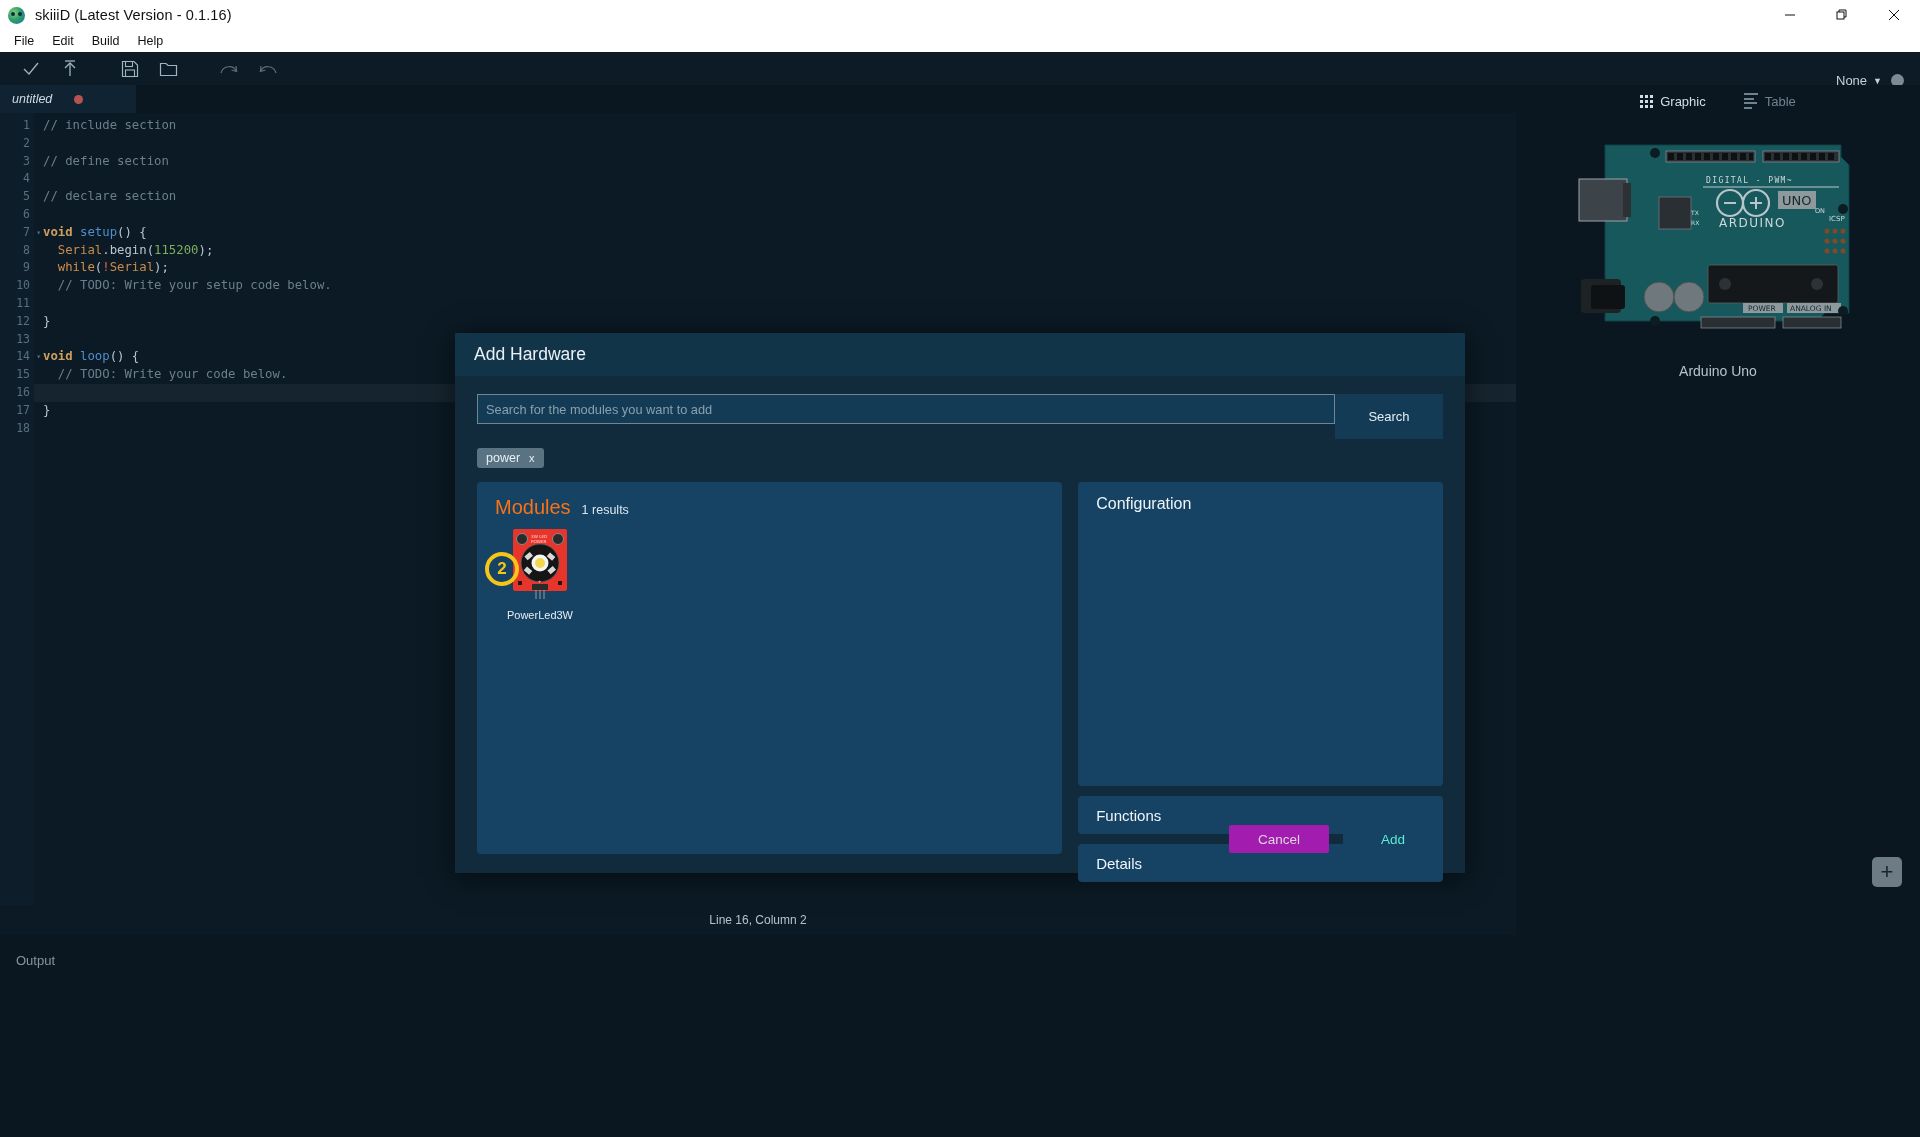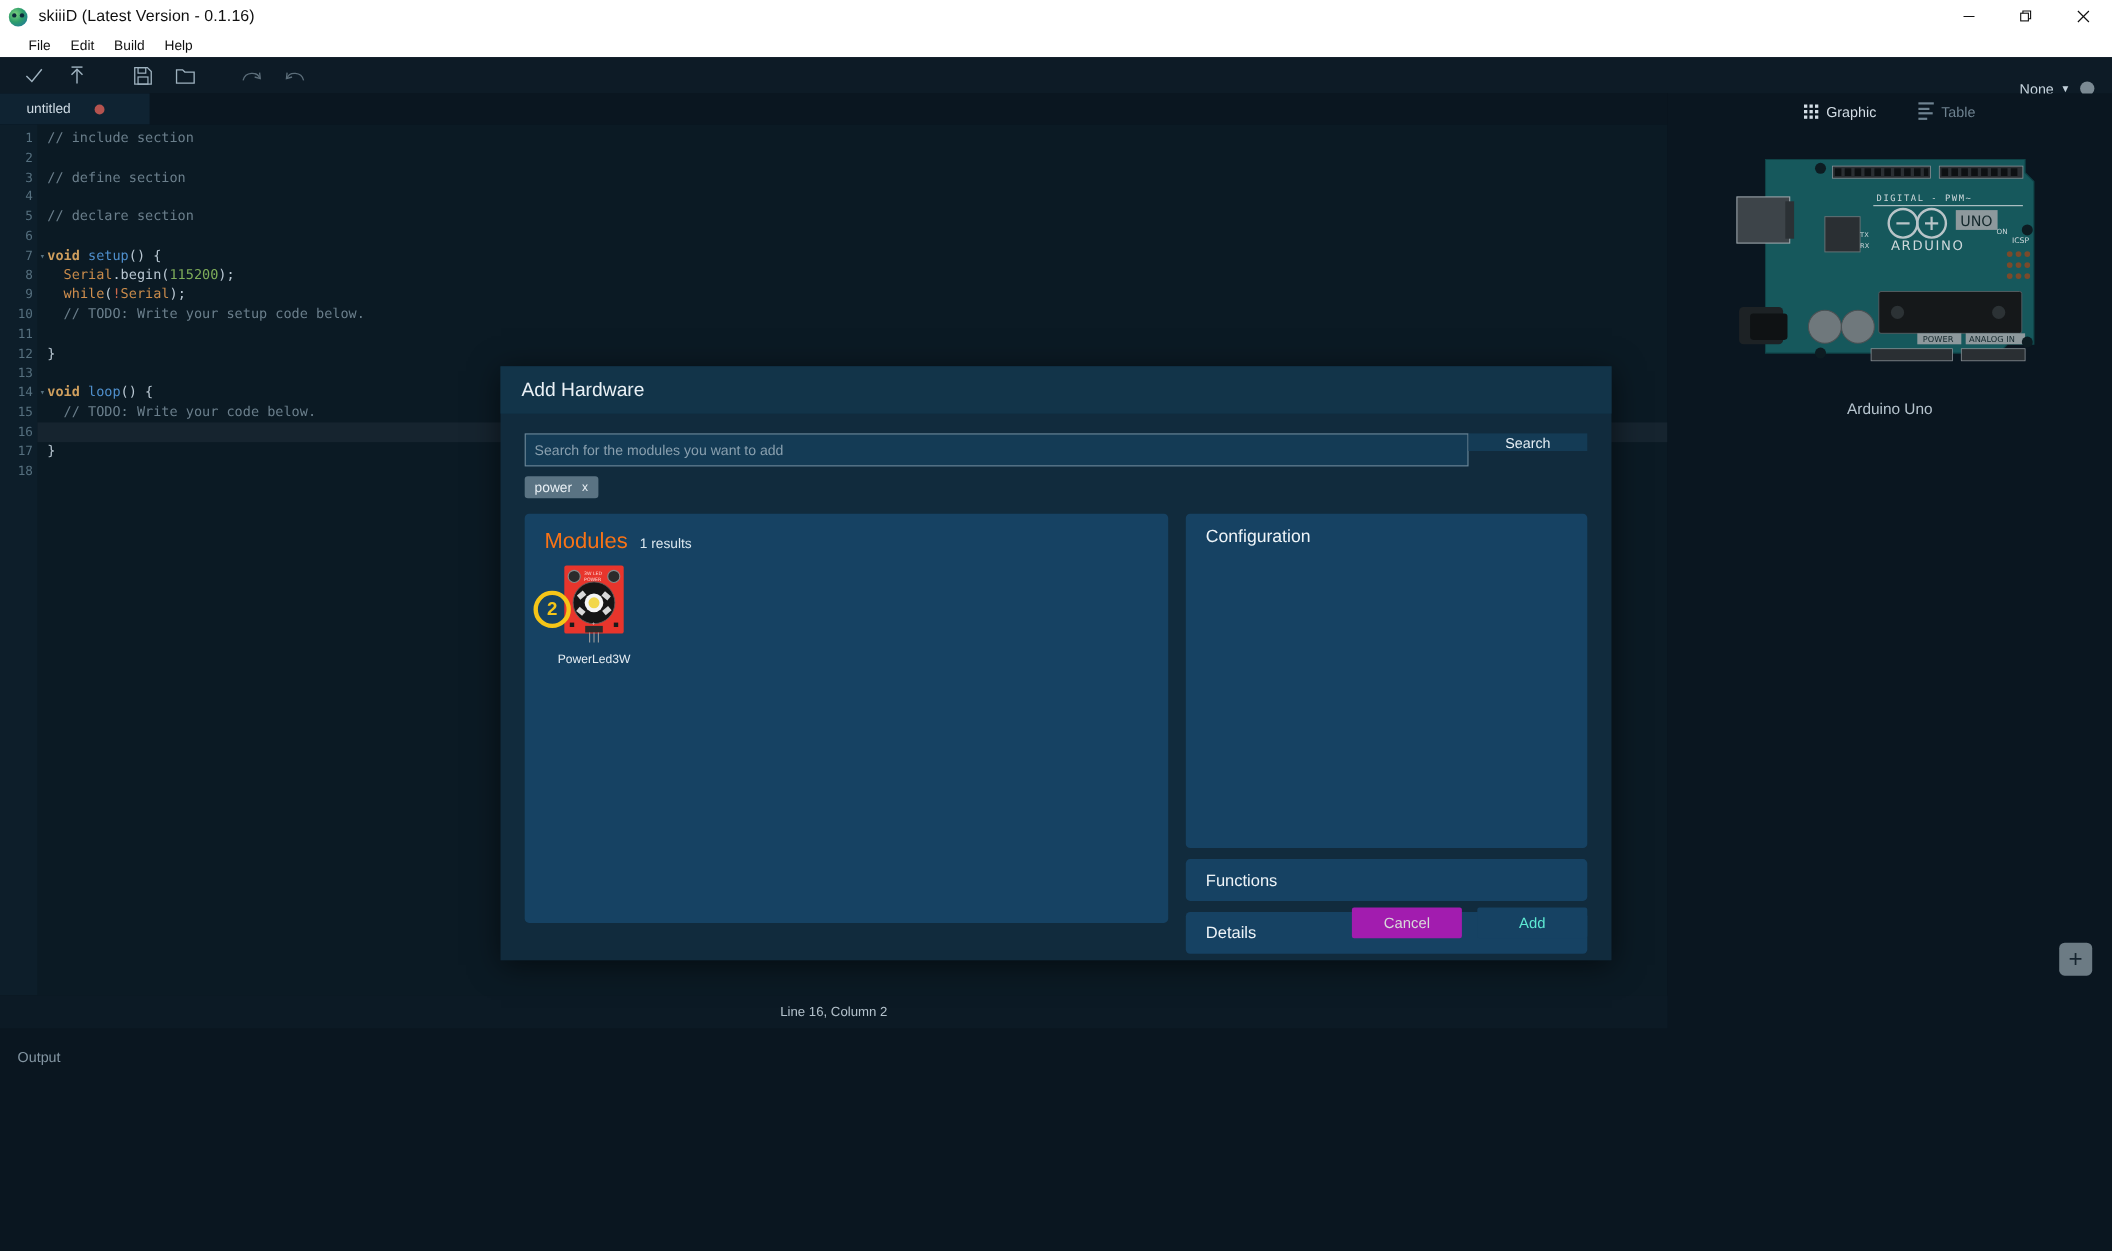--- a/index.html
+++ b/index.html
@@ -32,21 +32,21 @@
   }
   .win-btns { position: absolute; right: 0; top: 0; height: 30px; display: flex; }
   .win-btn {
     width: 52px; height: 30px; display: flex; align-items: center; justify-content: center;
     color: #111; font-size: 14px;
   }
 
   
   .menubar {
     height: 22px; background: #ffffff; display: flex; align-items: center;
-    padding-left: 17px; border-bottom: 0;
+    padding-left: 5px; border-bottom: 0;
   }
   .menu-item {
     font-size: 12.5px; color: #111; padding: 2px 9px; line-height: 16px;
   }
 
   
   .toolbar {
     height: 33px; background: #0d1b26; display: flex; align-items: center;
     padding-left: 16px; gap: 9px; position: relative;
   }
@@ -73,21 +73,21 @@
     display: flex;
   }
 
   
   .editor-pane {
     width: 1516px; background: #0b1a24; position: relative; display: flex; flex-direction: column;
   }
   .tabstrip { height: 28px; background: #0a1620; display: flex; }
   .tab {
     min-width: 136px; height: 28px; background: #0f2332; display: flex; align-items: center;
-    padding: 0 24px; gap: 22px; position: relative;
+    padding: 0 12px; gap: 22px; position: relative; font-style: italic;
   }
   .tab-label { font-size: 12.5px; color: #cfdbe4; }
   .tab-dirty { width: 9px; height: 9px; border-radius: 50%; background: #b5534f; }
   .tabstrip-rest { flex: 1; background: #0a1620; }
 
   .code-area { flex: 1; display: flex; position: relative; overflow: hidden; }
   .gutter {
     width: 34px; background: #0d1e2a; padding-top: 4px;
     font-family: "DejaVu Sans Mono", monospace; font-size: 11.5px;
     color: #56707f; text-align: right; user-select: none;
@@ -163,21 +163,21 @@
   .modal-body { padding: 18px 22px 0 22px; }
 
   .search-row { display: flex; gap: 0; }
   .search-input {
     flex: 1; height: 30px; background: #143b55; border: 1px solid #6d8797;
     color: #dce7ee; font-size: 12.8px; padding: 0 8px;
     font-family: "Liberation Sans", sans-serif; outline: none;
   }
   .search-input::placeholder { color: #8aa0af; }
   .search-btn {
-    width: 108px; height: 16px; background: #143b55; color: #e4edf3;
+    width: 108px; height: 45px; background: #143b55; color: #e4edf3;
     font-size: 13px; border: none; cursor: pointer;
     font-family: "Liberation Sans", sans-serif;
   }
   .chips { margin-top: 9px; display: flex; gap: 8px; }
   .chip {
     background: #5a7383; color: #e8eff4; font-size: 12.5px; border-radius: 3px;
     padding: 3px 9px; display: flex; align-items: center; gap: 9px;
   }
   .chip-x { font-size: 11px; color: #e8eff4; }
 

